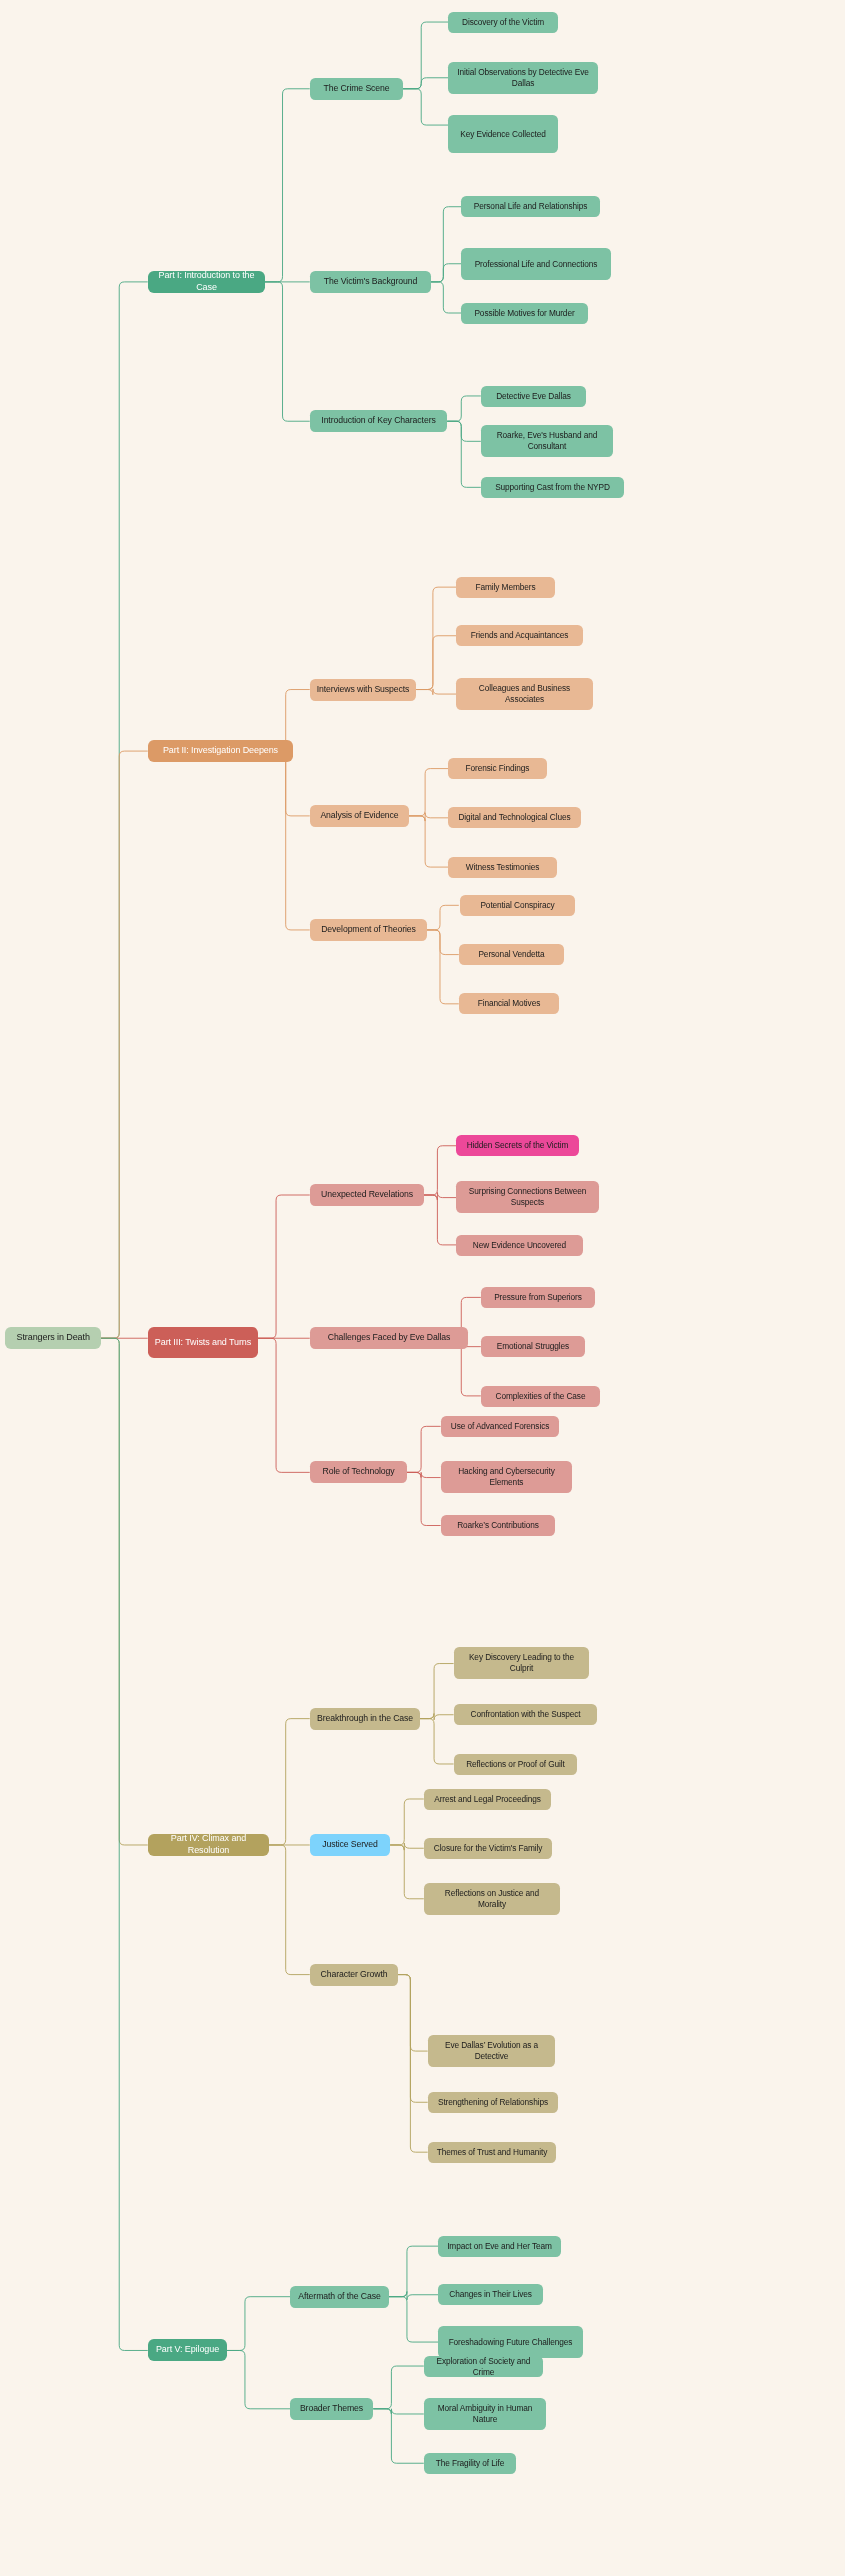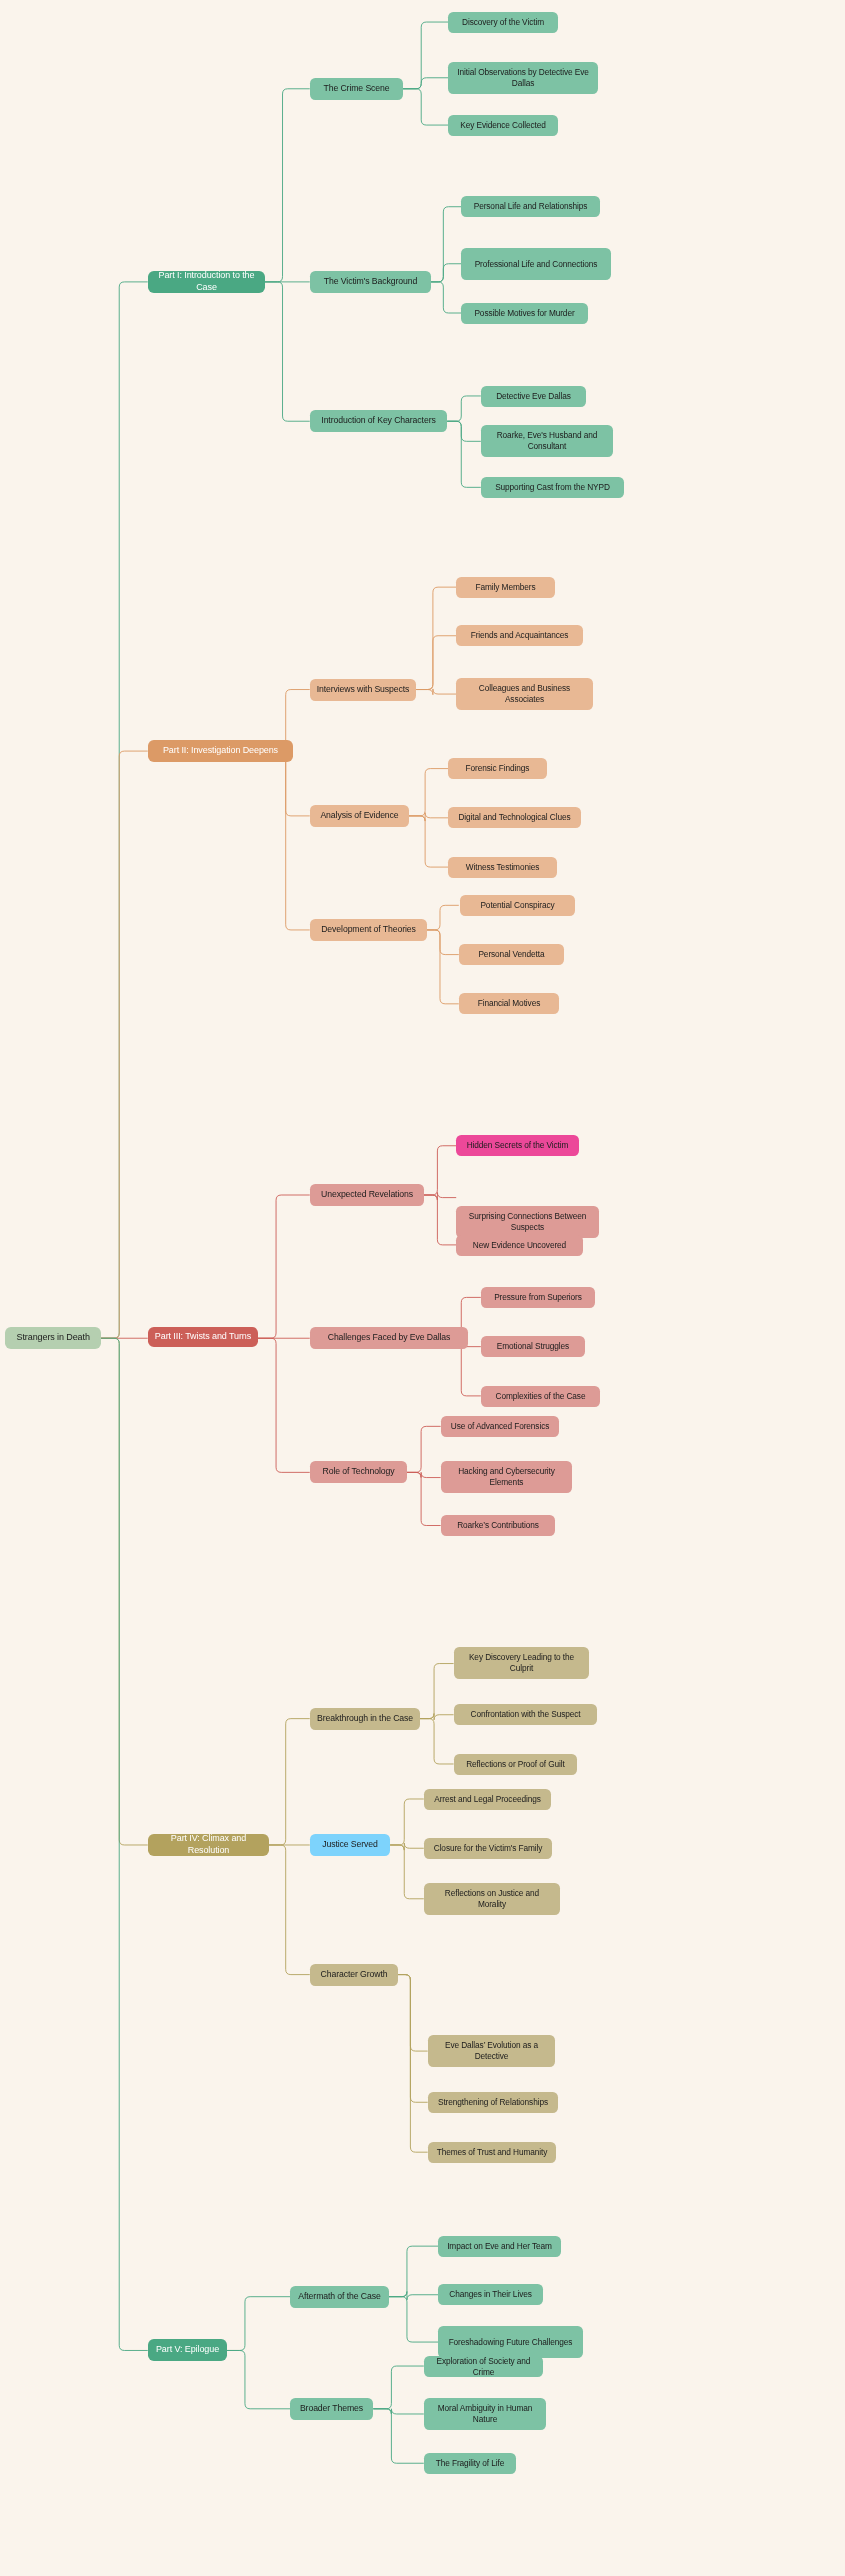--- a/index.html
+++ b/index.html
@@ -108,21 +108,21 @@
       <path d="M 576 3717 L 596 3717 Q 604 3717 604 3709 L 604 3659 Q 604 3651 612 3651 L 654 3651" fill="none" stroke="#4aa883" stroke-width="1.4"></path>
       <path d="M 576 3717 L 596 3717 Q 604 3717 604 3725 L 604 3717 Q 604 3725 612 3725 L 654 3725" fill="none" stroke="#4aa883" stroke-width="1.4"></path>
       <path d="M 576 3717 L 596 3717 Q 604 3717 604 3725 L 604 3793 Q 604 3801 612 3801 L 654 3801" fill="none" stroke="#4aa883" stroke-width="1.4"></path>
     </svg>
   <div id="nodes">
       <div class="node root" style="left: 5.2px; top: 1327px; width: 96px; height: 22px; background: rgb(181, 207, 176);">Strangers in Death</div>
       <div class="node lvl1 white-text" style="left: 148px; top: 271px; width: 117px; height: 22px; background: rgb(74, 168, 131);">Part I: Introduction to the Case</div>
       <div class="node lvl2" style="left: 310px; top: 78px; width: 93px; height: 22px; background: rgb(125, 194, 164);">The Crime Scene</div>
       <div class="node lvl3" style="left: 448px; top: 11.7px; width: 110px; height: 21px; background: rgb(125, 194, 164);">Discovery of the Victim</div>
       <div class="node lvl3" style="left: 448px; top: 62px; width: 150px; height: 32px; background: rgb(125, 194, 164);">Initial Observations by Detective Eve Dallas</div>
-      <div class="node lvl3" style="left: 448px; top: 115px; width: 110px; height: 21px; background: rgb(125, 194, 164);">Key Evidence Collected</div>
+      <div class="node lvl3" style="left: 448px; top: 115px; width: 110px; height: 38px; background: rgb(125, 194, 164);">Key Evidence Collected</div>
       <div class="node lvl2" style="left: 310px; top: 271px; width: 121px; height: 22px; background: rgb(125, 194, 164);">The Victim's Background</div>
       <div class="node lvl3" style="left: 461px; top: 196px; width: 139px; height: 21px; background: rgb(125, 194, 164);">Personal Life and Relationships</div>
       <div class="node lvl3" style="left: 461px; top: 248px; width: 150px; height: 32px; background: rgb(125, 194, 164);">Professional Life and Connections</div>
       <div class="node lvl3" style="left: 461px; top: 303px; width: 127px; height: 21px; background: rgb(125, 194, 164);">Possible Motives for Murder</div>
       <div class="node lvl2" style="left: 310px; top: 410px; width: 137px; height: 22px; background: rgb(125, 194, 164);">Introduction of Key Characters</div>
       <div class="node lvl3" style="left: 481px; top: 386px; width: 105px; height: 21px; background: rgb(125, 194, 164);">Detective Eve Dallas</div>
       <div class="node lvl3" style="left: 481px; top: 425px; width: 132px; height: 32px; background: rgb(125, 194, 164);">Roarke, Eve's Husband and Consultant</div>
       <div class="node lvl3" style="left: 481px; top: 477px; width: 143px; height: 21px; background: rgb(125, 194, 164);">Supporting Cast from the NYPD</div>
       <div class="node lvl1 white-text" style="left: 148px; top: 740px; width: 145px; height: 22px; background: rgb(220, 154, 102);">Part II: Investigation Deepens</div>
       <div class="node lvl2" style="left: 310px; top: 679px; width: 106px; height: 22px; background: rgb(232, 184, 148);">Interviews with Suspects</div>
@@ -130,24 +130,24 @@
       <div class="node lvl3" style="left: 456px; top: 625px; width: 127px; height: 21px; background: rgb(232, 184, 148);">Friends and Acquaintances</div>
       <div class="node lvl3" style="left: 456px; top: 678px; width: 137px; height: 32px; background: rgb(232, 184, 148);">Colleagues and Business Associates</div>
       <div class="node lvl2" style="left: 310px; top: 805px; width: 99px; height: 22px; background: rgb(232, 184, 148);">Analysis of Evidence</div>
       <div class="node lvl3" style="left: 448px; top: 758px; width: 99px; height: 21px; background: rgb(232, 184, 148);">Forensic Findings</div>
       <div class="node lvl3" style="left: 448px; top: 807px; width: 133px; height: 21px; background: rgb(232, 184, 148);">Digital and Technological Clues</div>
       <div class="node lvl3" style="left: 448px; top: 857px; width: 109px; height: 21px; background: rgb(232, 184, 148);">Witness Testimonies</div>
       <div class="node lvl2" style="left: 310px; top: 919px; width: 117px; height: 22px; background: rgb(232, 184, 148);">Development of Theories</div>
       <div class="node lvl3" style="left: 460px; top: 895px; width: 115px; height: 21px; background: rgb(232, 184, 148);">Potential Conspiracy</div>
       <div class="node lvl3" style="left: 459px; top: 944px; width: 105px; height: 21px; background: rgb(232, 184, 148);">Personal Vendetta</div>
       <div class="node lvl3" style="left: 459px; top: 993px; width: 100px; height: 21px; background: rgb(232, 184, 148);">Financial Motives</div>
-      <div class="node lvl1 white-text" style="left: 148px; top: 1327px; width: 110px; height: 20px; background: rgb(204, 95, 88);">Part III: Twists and Turns</div>
+      <div class="node lvl1 white-text" style="left: 148px; top: 1327px; width: 110px; height: 31px; background: rgb(204, 95, 88);">Part III: Twists and Turns</div>
       <div class="node lvl2" style="left: 310px; top: 1184px; width: 114px; height: 22px; background: rgb(221, 155, 150);">Unexpected Revelations</div>
       <div class="node lvl3" style="left: 456px; top: 1135px; width: 123px; height: 21px; background: #ec4899;">Hidden Secrets of the Victim</div>
-      <div class="node lvl3" style="left: 456px; top: 1181px; width: 143px; height: 32px; background: rgb(221, 155, 150); margin-top: 25px;">Surprising Connections Between Suspects</div>
+      <div class="node lvl3" style="left: 456px; top: 1181px; width: 143px; height: 32px; background: rgb(221, 155, 150);">Surprising Connections Between Suspects</div>
       <div class="node lvl3" style="left: 456px; top: 1235px; width: 127px; height: 21px; background: rgb(221, 155, 150);">New Evidence Uncovered</div>
       <div class="node lvl2" style="left: 310px; top: 1327px; width: 158px; height: 22px; background: rgb(221, 155, 150);">Challenges Faced by Eve Dallas</div>
       <div class="node lvl3" style="left: 481px; top: 1287px; width: 114px; height: 21px; background: rgb(221, 155, 150);">Pressure from Superiors</div>
       <div class="node lvl3" style="left: 481px; top: 1336px; width: 104px; height: 21px; background: rgb(221, 155, 150);">Emotional Struggles</div>
       <div class="node lvl3" style="left: 481px; top: 1386px; width: 119px; height: 21px; background: rgb(221, 155, 150);">Complexities of the Case</div>
       <div class="node lvl2" style="left: 310px; top: 1461px; width: 97px; height: 22px; background: rgb(221, 155, 150);">Role of Technology</div>
       <div class="node lvl3" style="left: 441px; top: 1416px; width: 118px; height: 21px; background: rgb(221, 155, 150);">Use of Advanced Forensics</div>
       <div class="node lvl3" style="left: 441px; top: 1461px; width: 131px; height: 32px; background: rgb(221, 155, 150);">Hacking and Cybersecurity Elements</div>
       <div class="node lvl3" style="left: 441px; top: 1515px; width: 114px; height: 21px; background: rgb(221, 155, 150);">Roarke’s Contributions</div>
       <div class="node lvl1 white-text" style="left: 148px; top: 1834px; width: 121px; height: 22px; background: rgb(179, 162, 94);">Part IV: Climax and Resolution</div>

